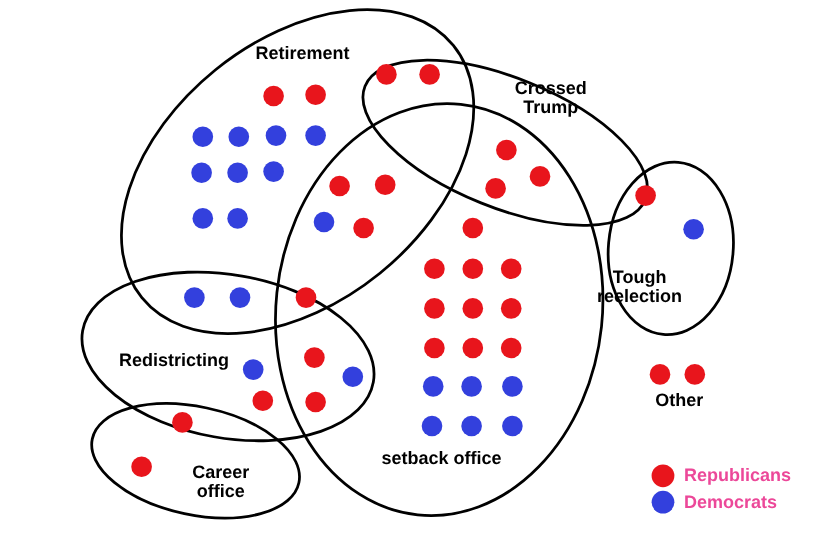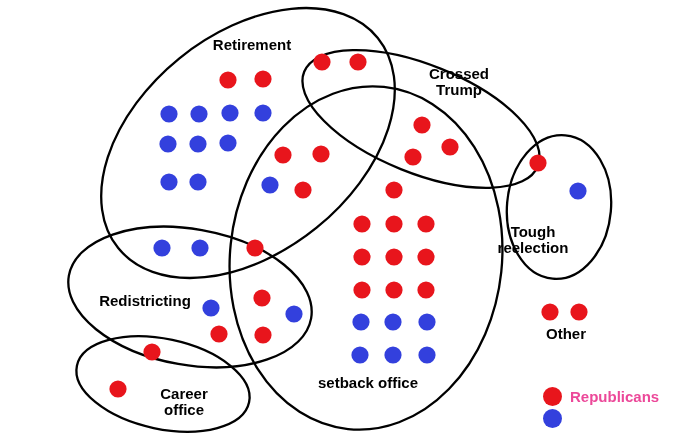--- a/index.html
+++ b/index.html
@@ -111,16 +111,17 @@
 
   <div class="lbl" style="left:566px;top:326px;">Other</div>
 
   <div class="legend">
     <div class="legend-row">
       <span class="legend-dot" style="background: rgb(232, 21, 28);"></span>
       <span class="legend-label">Republicans</span>
     </div>
     <div class="legend-row">
       <span class="legend-dot" style="background: rgb(51, 64, 221);"></span>
+      <span class="legend-label">Democrats</span>
     </div>
   </div>
 
 </div>
 
 </body></html>

